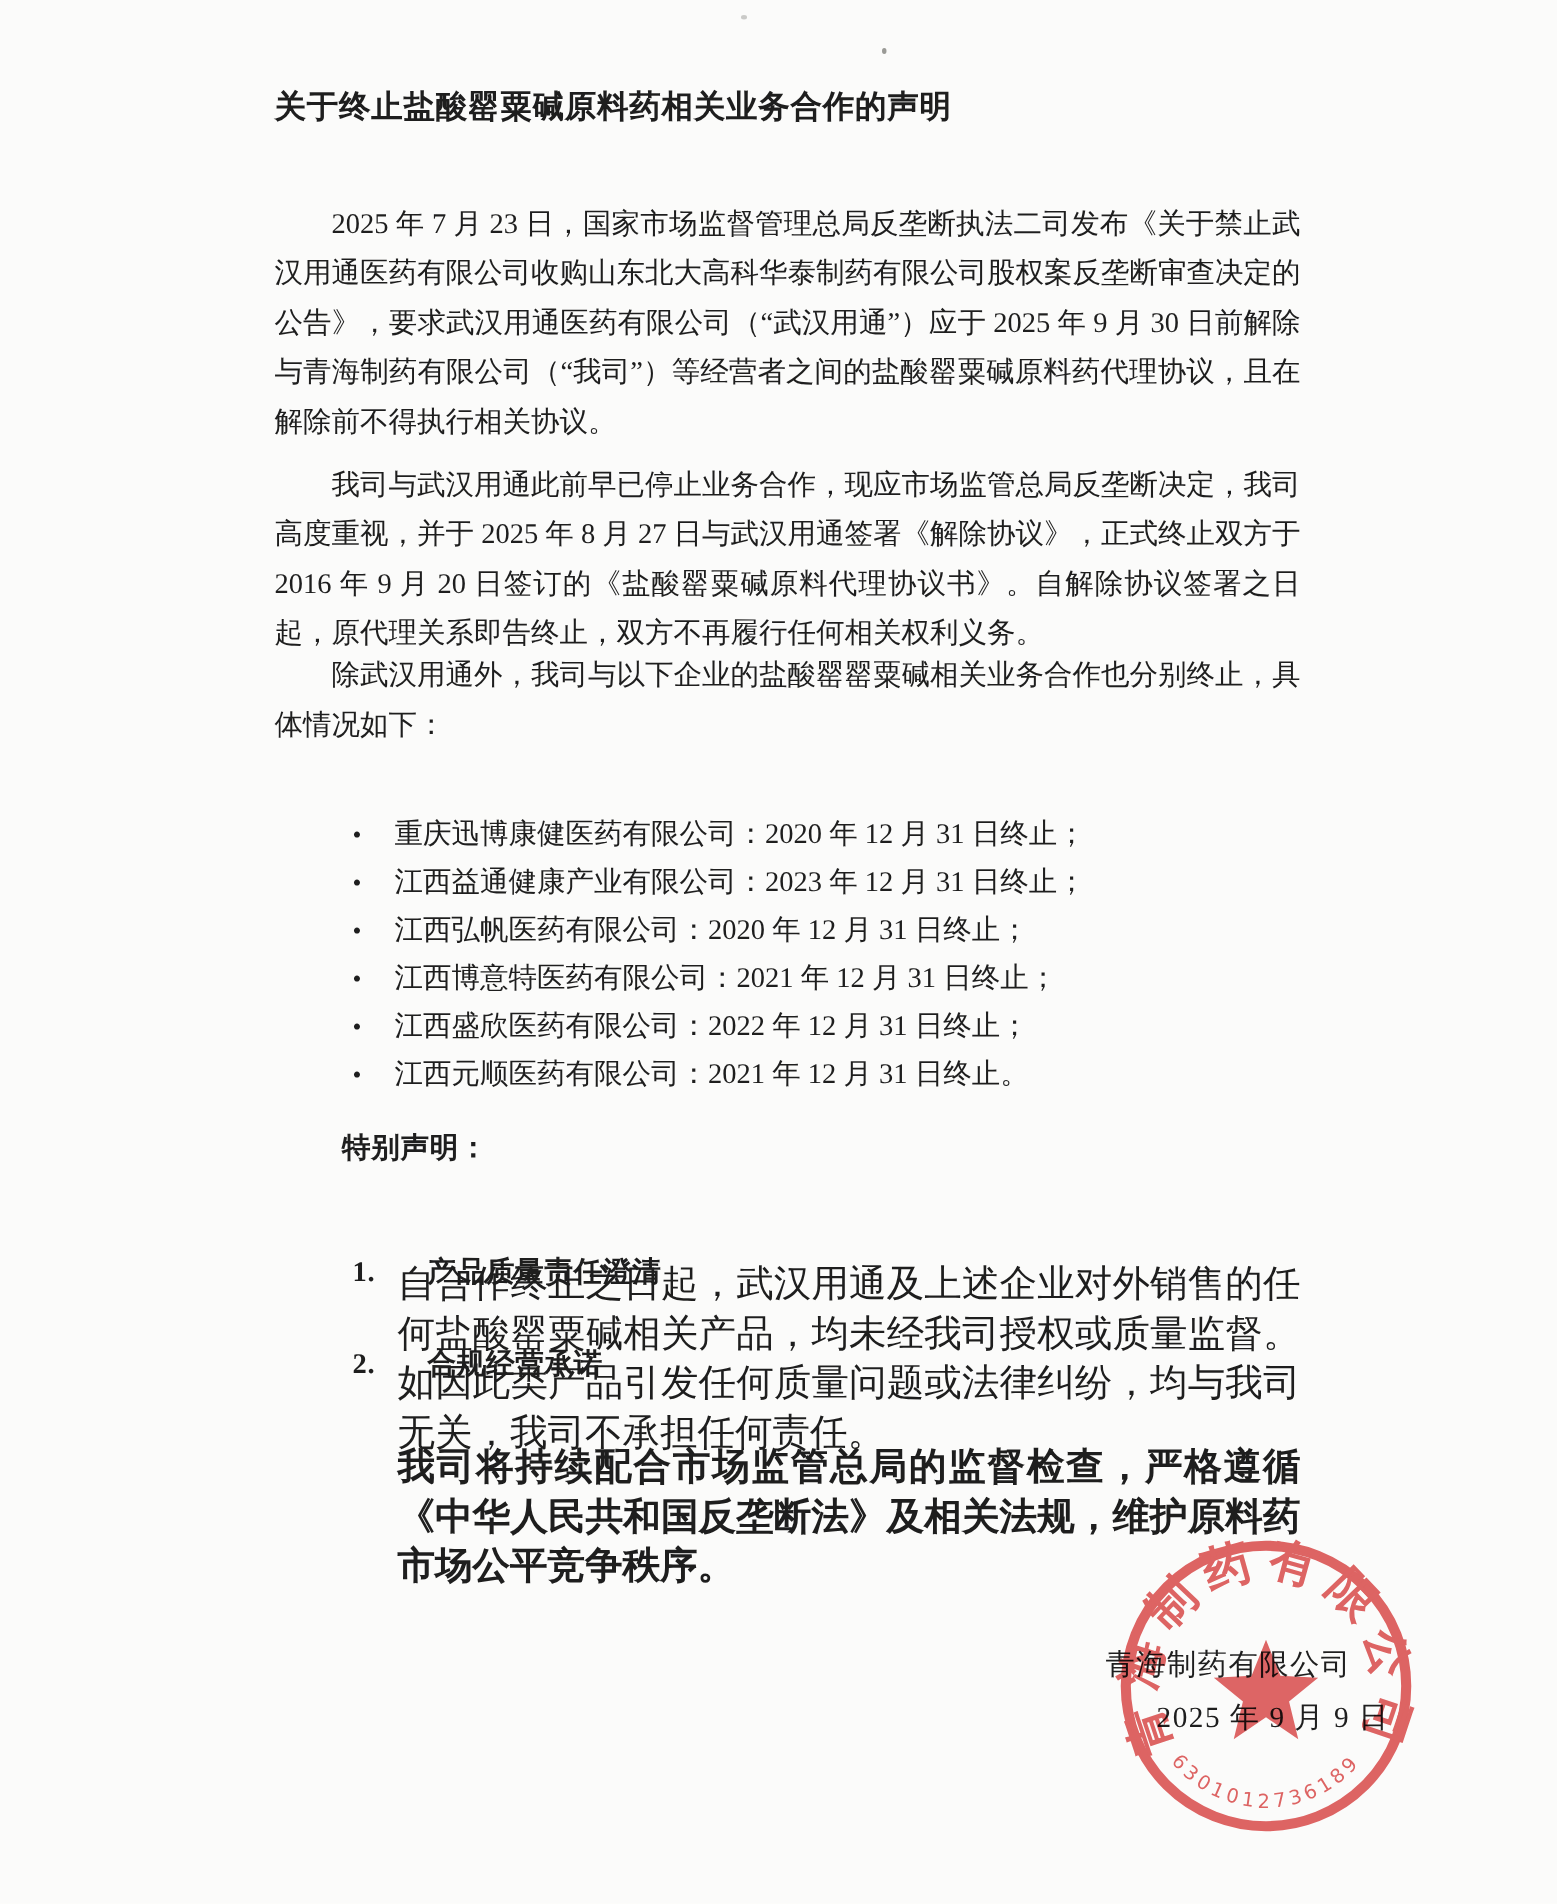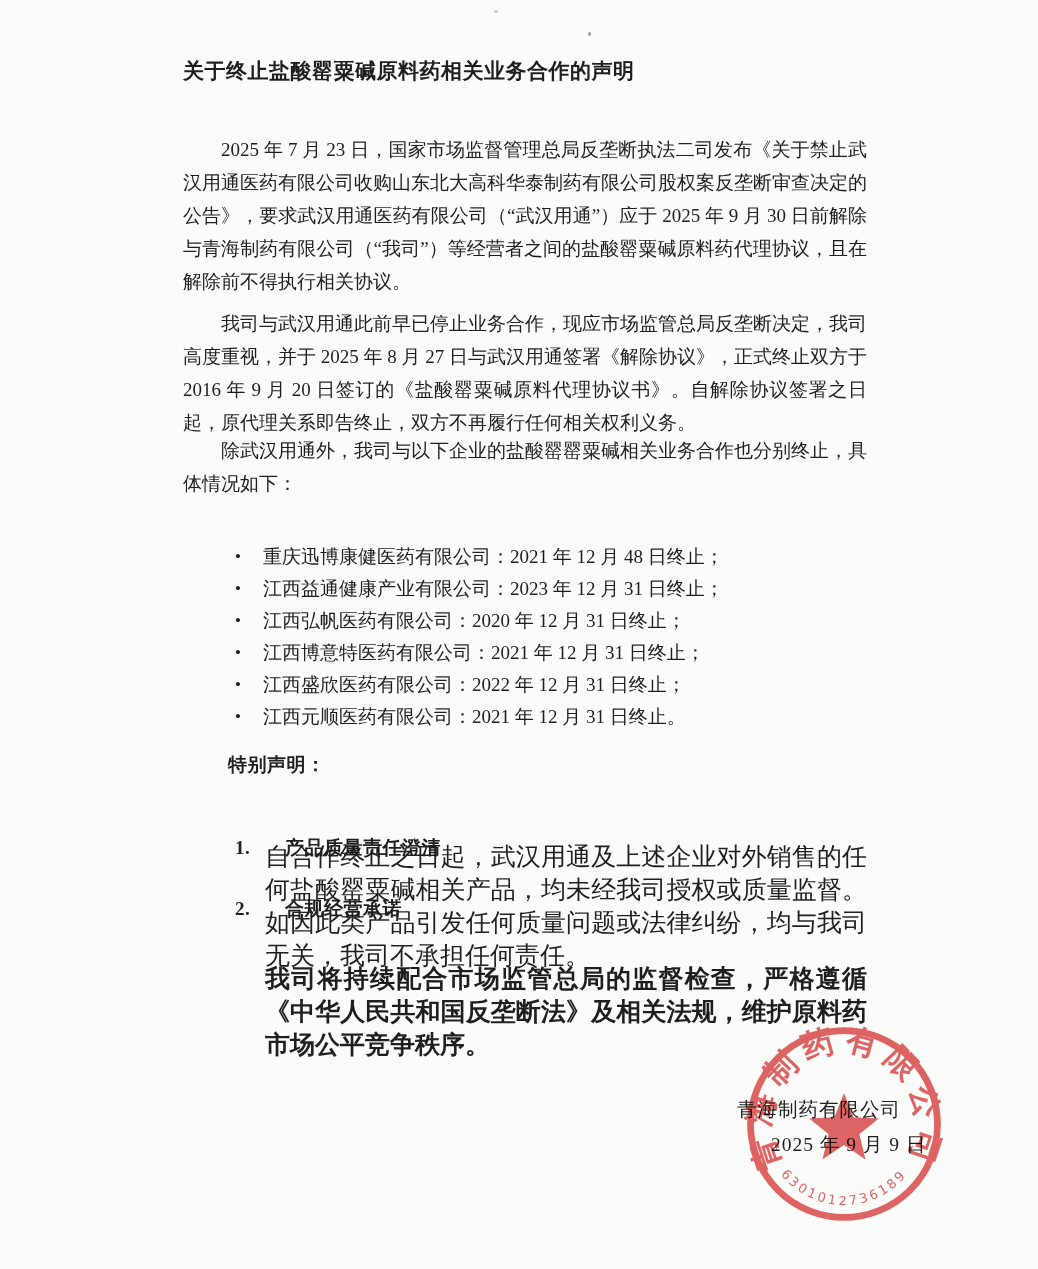--- a/index.html
+++ b/index.html
@@ -126,21 +126,21 @@
 
   <div class="page-title">关于终止盐酸罂粟碱原料药相关业务合作的声明</div>
 
   <div class="para" id="p1">2025 年 7 月 23 日，国家市场监督管理总局反垄断执法二司发布《关于禁止武汉用通医药有限公司收购山东北大高科华泰制药有限公司股权案反垄断审查决定的公告》，要求武汉用通医药有限公司（“武汉用通”）应于 2025 年 9 月 30 日前解除与青海制药有限公司（“我司”）等经营者之间的盐酸罂粟碱原料药代理协议，且在解除前不得执行相关协议。</div>
   <div class="para" id="p2">我司与武汉用通此前早已停止业务合作，现应市场监管总局反垄断决定，我司高度重视，并于 2025 年 8 月 27 日与武汉用通签署《解除协议》，正式终止双方于 2016 年 9 月 20 日签订的《盐酸罂粟碱原料代理协议书》。自解除协议签署之日起，原代理关系即告终止，双方不再履行任何相关权利义务。</div>
   <div class="para" id="p3">除武汉用通外，我司与以下企业的盐酸罂罂粟碱相关业务合作也分别终止，具体情况如下：</div>
 
   <div class="bullet-list">
     <div class="bullet-row">
       <span class="bullet-mark">•</span>
-      <span>重庆迅博康健医药有限公司：2021 年 12 月 48 日终止；</span>
+      <span>重庆迅博康健医药有限公司：2020 年 12 月 31 日终止；</span>
     </div>
     <div class="bullet-row">
       <span class="bullet-mark">•</span>
       <span>江西益通健康产业有限公司：2023 年 12 月 31 日终止；</span>
     </div>
     <div class="bullet-row">
       <span class="bullet-mark">•</span>
       <span>江西弘帆医药有限公司：2020 年 12 月 31 日终止；</span>
     </div>
     <div class="bullet-row">

